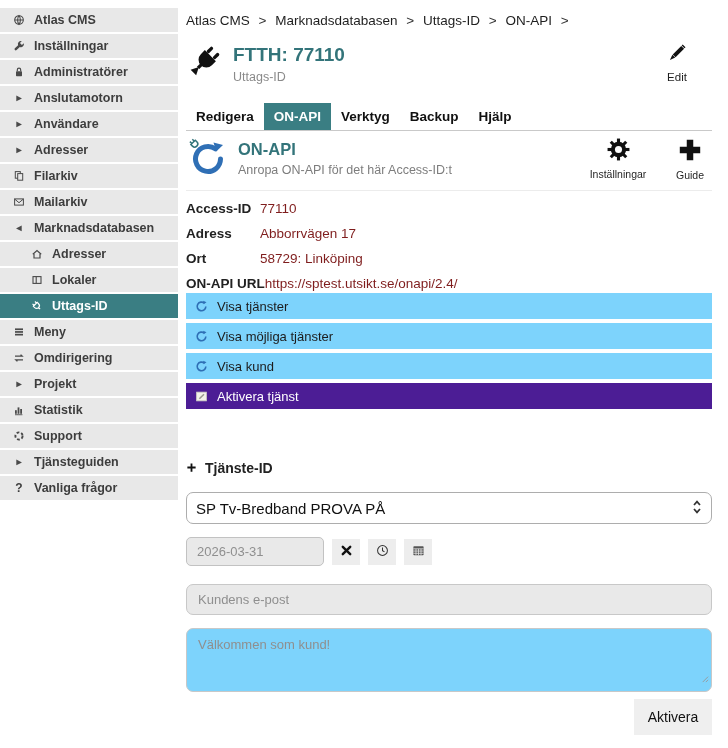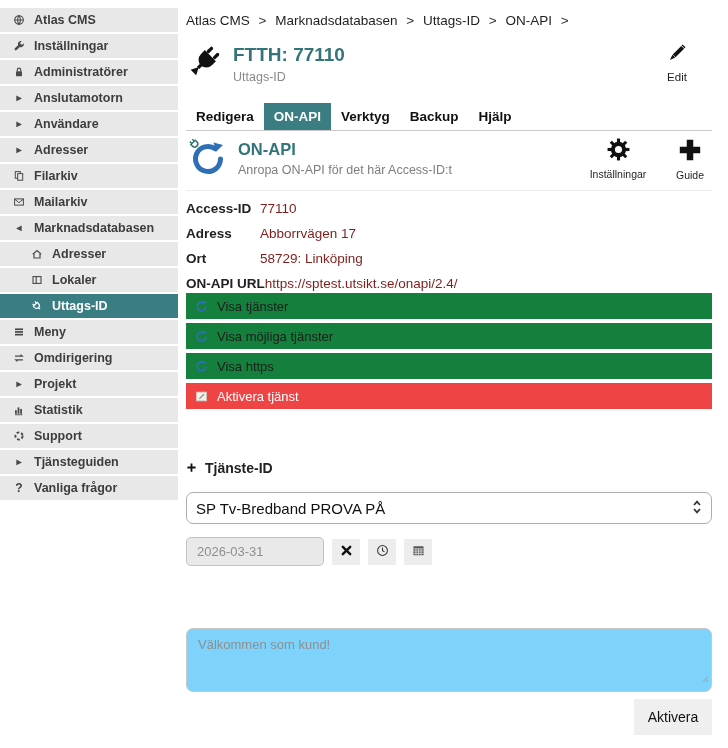--- a/index.html
+++ b/index.html
@@ -52,24 +52,24 @@
   .sec-divider { position:absolute; top:190px; left:0; width:526px; height:1px;
     background:#ececec; }
 
   .details { position:absolute; top:196px; left:0; width:526px; }
   .d-row { display:flex; height:25px; align-items:center; font-size:13.5px; }
   .d-lbl { font-weight:bold; min-width:74px; white-space:nowrap; }
   .d-val { color:#7f1d1d; white-space:nowrap; }
 
   .actions { position:absolute; top:293px; left:0; width:526px; }
   .a-row { display:flex; align-items:center; height:26px; margin-bottom:4px;
-    background:#15803d; padding-left:9px; font-size:13px; color:#1c1c1c;
+    background:#7dd3fc; padding-left:9px; font-size:13px; color:#1c1c1c;
     cursor:pointer; }
   .a-row .a-ico { display:flex; margin-right:9px; }
-  .a-row.active { background:#ef4444; color:#fff; }
+  .a-row.active { background:#4c1d95; color:#fff; }
 
   .tjanste { position:absolute; top:459px; left:0; display:flex;
     align-items:center; cursor:pointer; }
   .tjanste .lbl { font-size:14px; font-weight:bold; margin-left:8px; }
 
   .select { position:absolute; top:492px; left:0; width:526px; height:32px;
     background:#fff; border:1.5px solid #adadad; border-radius:7px;
     display:flex; align-items:center; justify-content:space-between;
     padding:0 9px; font-size:15px; color:#111; cursor:pointer; }
 
@@ -402,21 +402,21 @@
         </span>
         <span>Visa möjliga tjänster</span>
       </div>
       <div class="a-row">
         <span class="a-ico">
           <svg width="13" height="13" viewBox="0 0 12 12">
               <path d="M10 6a4 4 0 1 1-1.3-3" fill="none" stroke="#2f6fb5" stroke-width="1.5"></path>
               <path d="M7.6.6 10.6 2 8 4z" fill="#2f6fb5"></path>
             </svg>
         </span>
-        <span>Visa https</span>
+        <span>Visa kund</span>
       </div>
       <div class="a-row active">
         <span class="a-ico">
           <svg width="13" height="13" viewBox="0 0 12 12">
               <rect x="1.5" y="2" width="9" height="8" fill="#f2f2ea" stroke="#cfcfc5" stroke-width="0.8"></rect>
               <path d="M3.5 7.6 7.8 3.4l1 1-4.3 4.2z" fill="#9a9a90"></path>
             </svg>
         </span>
         <span>Aktivera tjänst</span>
       </div>
@@ -460,20 +460,21 @@
       <button class="mini-btn cal">
         <span>
           <svg width="13" height="13" viewBox="0 0 14 14">
               <rect x="1.5" y="2.5" width="11" height="9.5" rx="0.8" fill="#555"></rect>
               <path d="M1.5 5.2h11M4.3 5.2v6.8M7 5.2v6.8M9.7 5.2v6.8M1.5 7.6h11M1.5 10h11" stroke="#ededed" stroke-width="0.8" fill="none"></path>
             </svg>
         </span>
       </button>
     </div>
 
+    <input class="email-input" type="text" placeholder="Kundens e-post" style="">
 
     <div class="msg-wrap">
       <textarea class="msg-area" placeholder="Välkommen som kund!" style=""></textarea>
       <span class="resize-handle">
         <svg width="9" height="9" viewBox="0 0 10 10">
             <path d="M9 3 3 9M9 6.5 6.5 9" stroke="#999" stroke-width="1" fill="none"></path>
           </svg>
       </span>
     </div>
 

